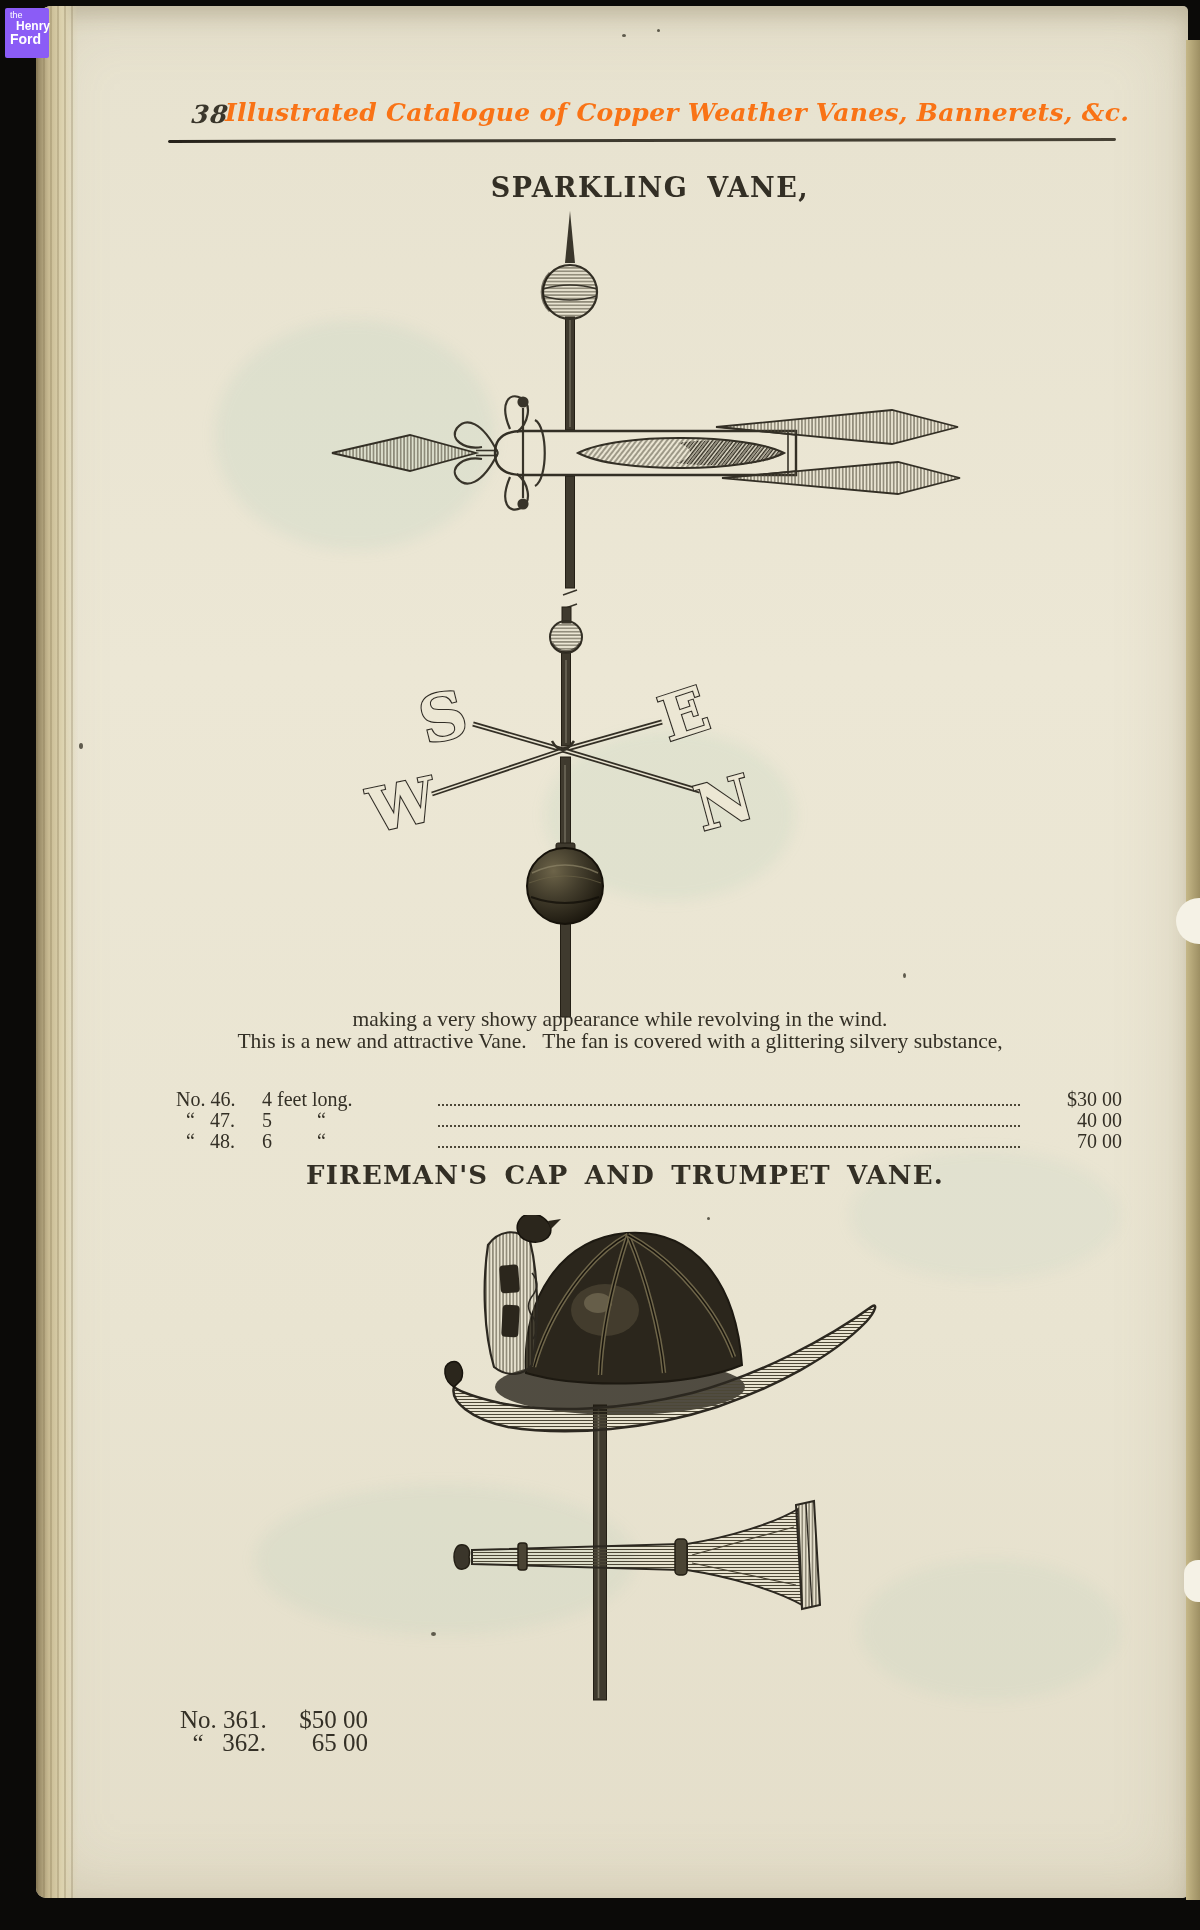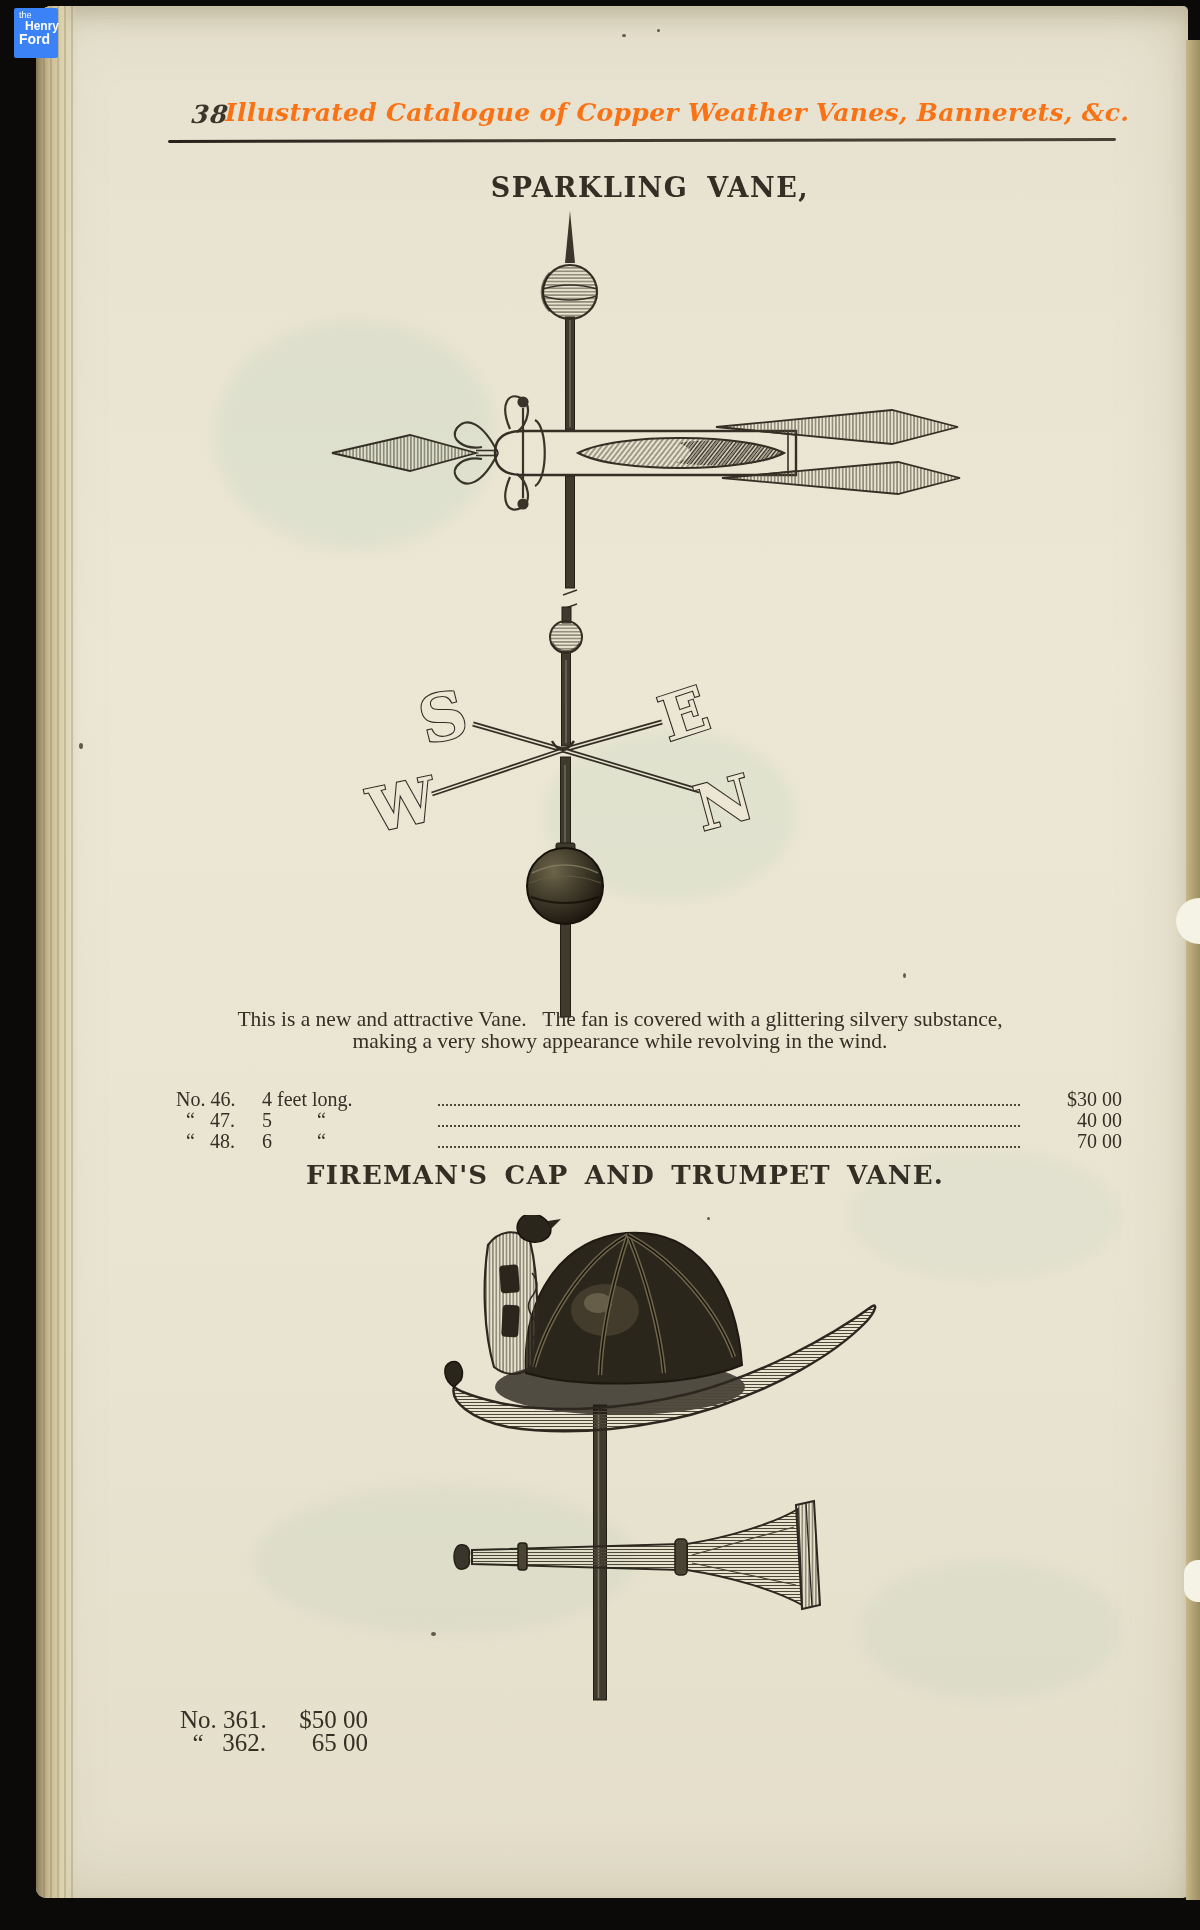--- a/index.html
+++ b/index.html
@@ -23,22 +23,22 @@
       linear-gradient(90deg,#8d7f5c 0%,#c8ba92 30%,#dcd2ae 62%,rgba(234,229,210,0) 100%);
   }
   .fore-edge-right{
     position:absolute;left:1186px;top:40px;width:14px;height:1860px;
     background:linear-gradient(90deg,#c5b787,#9d8f63);
   }
   .notch{position:absolute;background:#f5f2e6;}
   .notch.n1{left:1176px;top:898px;width:24px;height:46px;border-radius:24px 0 0 24px;}
   .notch.n2{left:1184px;top:1560px;width:16px;height:42px;border-radius:14px 0 0 14px;}
   .logo{
-    position:absolute;left:14px;top:8px;width:44px;height:50px;
-    background:#3b82f6;border-radius:2px;color:#fff;
+    position:absolute;left:5px;top:8px;width:44px;height:50px;
+    background:#8b5cf6;border-radius:2px;color:#fff;
     font-family:"Liberation Sans", sans-serif;
     padding:3px 0 0 5px;box-sizing:border-box;line-height:1.02;
   }
   .logo .t1{font-size:9px;display:block;}
   .logo .t2{font-size:12px;font-weight:bold;display:block;padding-left:6px;}
   .logo .t3{font-size:14px;font-weight:bold;display:block;}
   .ghost{position:absolute;filter:blur(7px);border-radius:50%;}
   .speck{position:absolute;background:#3c382c;border-radius:50%;opacity:.8;}
 
   .page-number{
@@ -213,22 +213,22 @@
   <g>
     <rect x="276" y="638" width="19" height="8" rx="2" fill="#3f3a2e" stroke="#241f15"></rect>
     <circle cx="285" cy="681" r="38" fill="url(#ballg)" stroke="#16120a" stroke-width="2"></circle>
     <path d="M252,668 Q285,652 318,668" fill="none" stroke="#8d8468" stroke-width="1.4" opacity=".7"></path>
     <path d="M249,678 Q285,664 321,678" fill="none" stroke="#6e6549" stroke-width="1.2" opacity=".6"></path>
     <path d="M251,692 Q285,704 319,692" fill="none" stroke="#0e0b05" stroke-width="2" opacity=".7"></path>
   </g>
 </svg>
 
 <div class="desc">
+  <div>making a very showy appearance while revolving in the wind.</div>
   <div>This is a new and attractive Vane.   The fan is covered with a glittering silvery substance,</div>
-  <div>making a very showy appearance while revolving in the wind.</div>
 </div>
 
 <div class="price-table t1">
   <div class="p-row">
     <span class="p-no">No. 46.</span>
     <span class="p-size">4 feet long.</span>
     <span class="p-leader"></span>
     <span class="p-price">$30 00</span>
   </div>
   <div class="p-row">

